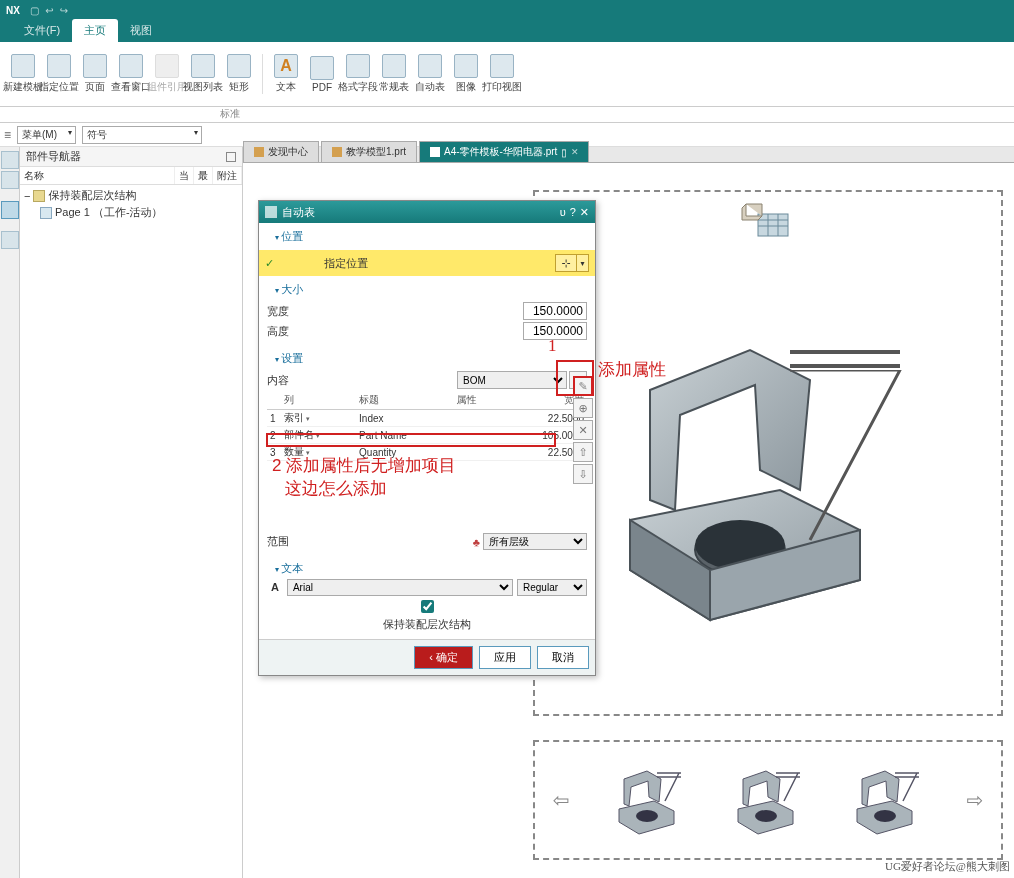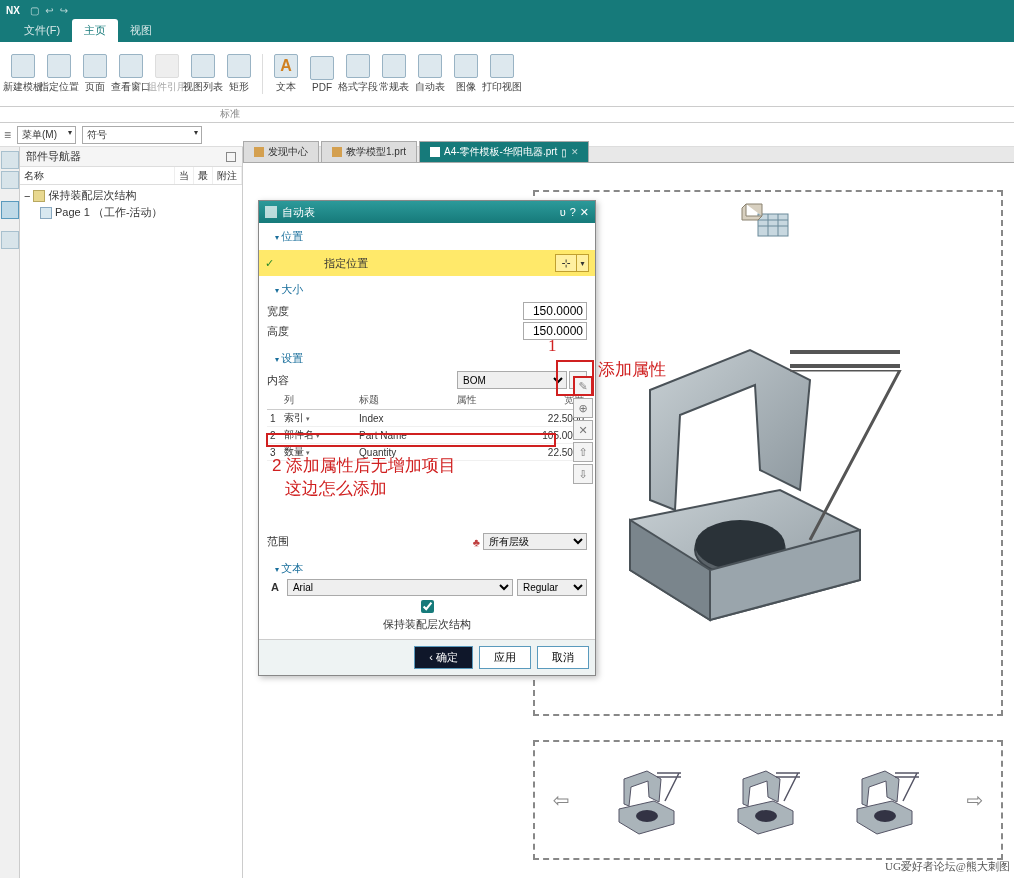--- a/index.html
+++ b/index.html
@@ -92,21 +92,21 @@
 .dialog .font-row { display: flex; gap: 4px; }
 .dialog .font-row select { border: 1px solid #aaa; font-size: 10px; padding: 1px; }
 .dialog .font-row .f1 { flex: 1; }
 .dialog .font-row .f2 { width: 70px; }
 
 .dialog .chk-row { display: flex; align-items: center; gap: 4px; padding: 4px 0; flex-direction: column; }
 .dialog .chk-row input { accent-color: #167a7a; }
 
 .dialog .btm { background: #eef3f3; padding: 6px; display: flex; justify-content: flex-end; gap: 6px; border-top: 1px solid #ccc; }
 .dialog .btm button { padding: 3px 14px; font-size: 11px; border: 1px solid #5a9abd; background: #fff; cursor: pointer; }
-.dialog .btm button.primary { background: #0f172a; color: #fff; }
+.dialog .btm button.primary { background: #b91c1c; color: #fff; }
 .dialog .btm button.primary::before { content: "‹ "; }
 
 
 .anno { position: absolute; color: #d02020; font-size: 17px; font-family: "SimSun", serif; z-index: 70; pointer-events: none; }
 
 
 .frame1 { position: absolute; left: 533px; top: 190px; width: 470px; height: 526px; border: 2px dashed #888; }
 .frame2 { position: absolute; left: 533px; top: 740px; width: 470px; height: 120px; border: 2px dashed #888; }
 .part-big { position: absolute; left: 600px; top: 320px; width: 310px; height: 320px; }
 .dim-lines { position: absolute; left: 790px; top: 350px; width: 180px; }

